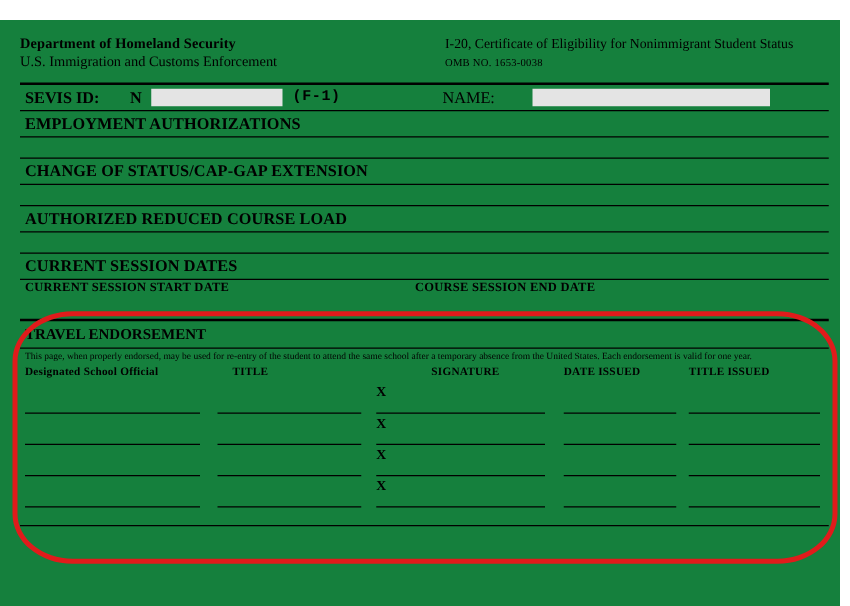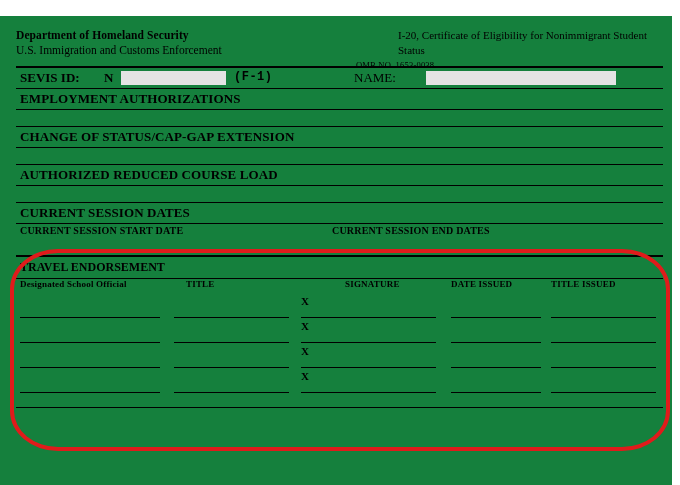--- a/index.html
+++ b/index.html
@@ -49,21 +49,20 @@
     line-height: 15px;
   }
   .hdr-small-caps {
     font-size: 8.5px;
     line-height: 14px;
     letter-spacing: 0.2px;
   }
   .hdr-right-line1 {
     font-size: 11px;
     line-height: 15px;
-    margin-left: 42px;
   }
 
   
   .form {
     position: absolute;
     left: 16px;
     top: 50px;
     width: 647px;
   }
   .rule {
@@ -290,31 +289,32 @@
 
     <div class="section-title">AUTHORIZED REDUCED COURSE LOAD</div>
     <div class="rule"></div>
     <div class="blank-band"></div>
     <div class="rule"></div>
 
     <div class="section-title">CURRENT SESSION DATES</div>
     <div class="rule"></div>
     <div class="two-col">
       <span class="col-left">CURRENT SESSION START DATE</span>
-      <span class="col-right">CURRENT SESSION END DATES</span>
+      <span class="col-right">COURSE SESSION END DATE</span>
     </div>
     <div class="date-row">
       <span class="date-left"></span>
       <span class="date-right"></span>
     </div>
 
     <div class="rule-thick"></div>
 
     <div class="travel-title">TRAVEL ENDORSEMENT</div>
     <div class="rule"></div>
+    <div class="travel-note">This page, when properly endorsed, may be used for re-entry of the student to attend the same school after a temporary absence from the United States. Each endorsement is valid for one year.</div>
 
     <div class="travel-head">
       <span class="th th-dso">Designated School Official</span>
       <span class="th th-title">TITLE</span>
       <span class="th th-sig">SIGNATURE</span>
       <span class="th th-date">DATE ISSUED</span>
       <span class="th th-place">TITLE ISSUED</span>
     </div>
 
     <div class="sig-row">

